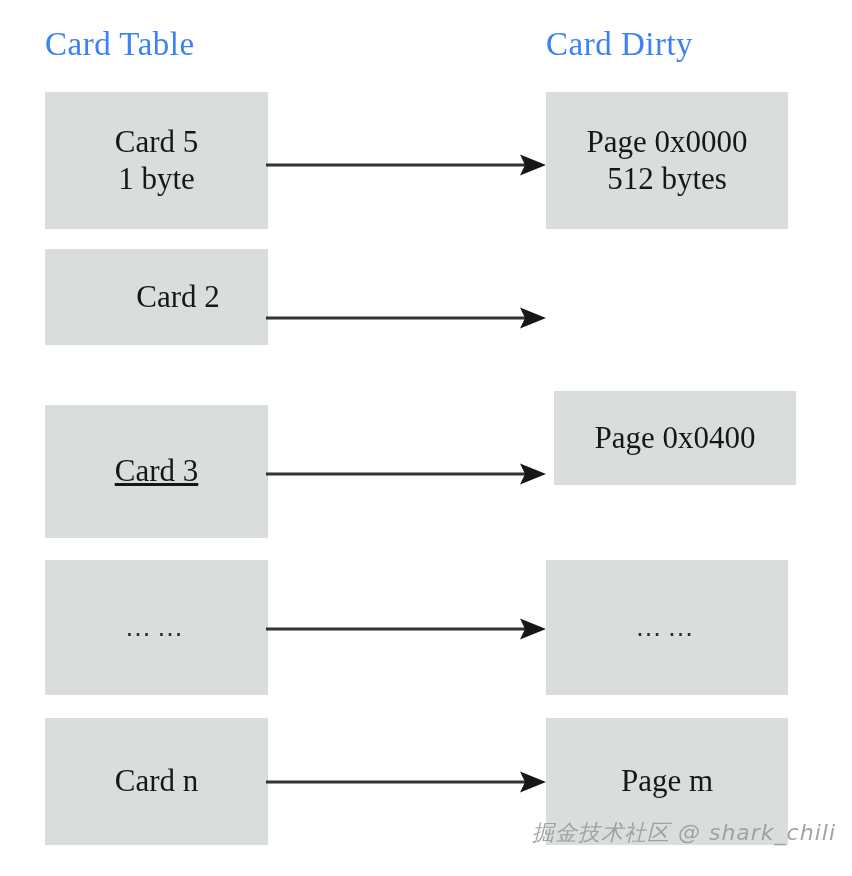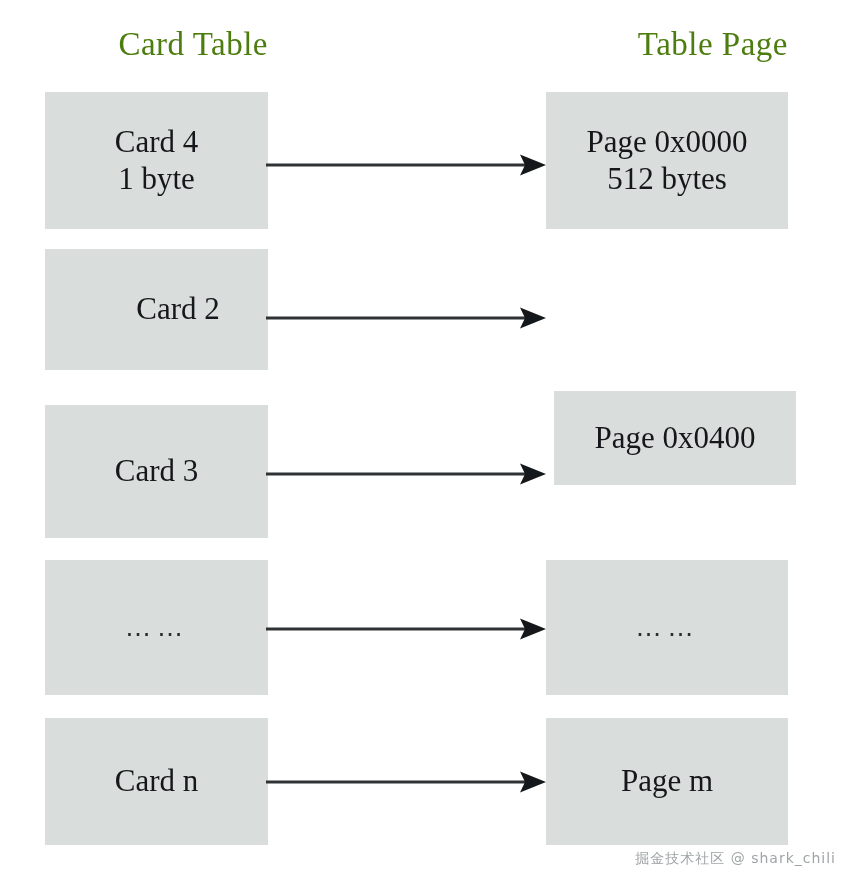--- a/index.html
+++ b/index.html
@@ -15,23 +15,23 @@
     overflow: hidden;
     font-family: "Liberation Serif", "DejaVu Serif", serif;
     color: #1a1a1a;
   }
 
   
   .col-heading {
     position: absolute;
     font-size: 33px;
     letter-spacing: 0.5px;
-    color: #4d7c0f;
+    color: #3b82f6;
     white-space: nowrap;
-    text-align: right;
+    text-align: left;
   }
   #heading-card-table { left: 45px;  top: 26px; width: 223px; }
   #heading-card-page  { left: 546px; top: 26px; width: 242px; }
 
   .cell {
     position: absolute;
     background: #d9dddc;
     box-sizing: border-box;
     display: flex;
     flex-direction: column;
@@ -71,64 +71,65 @@
     text-align: center;
     font-size: 31px;
     color: #16181a;
     white-space: nowrap;
   }
 
   
   #watermark {
     position: absolute;
     right: 16px;
-    bottom: 8px;
-    font-size: 14px;
+    bottom: 28px;
+    font-size: 22px;
     color: #9aa0a2;
     font-family: "DejaVu Sans", "Liberation Sans", sans-serif;
     letter-spacing: 1px;
     white-space: nowrap;
     opacity: 0.95;
+    font-style: italic;
   }
 </style>
 </head>
 <body>
 
 <div id="canvas">
 
   <div class="col-heading" id="heading-card-table">Card Table</div>
 
-  <div class="col-heading" id="heading-card-page">Table Page</div>
+  <div class="col-heading" id="heading-card-page">Card Dirty</div>
 
   <div class="cell left" style="top:92px; height:137px;">
-    <span class="line">Card 4</span>
+    <span class="line">Card 5</span>
     <span class="line">1 byte</span>
   </div>
   <div class="cell right" style="top:92px; height:137px;font-family:Liberation Serif, serif;">
     <span class="line">Page 0x0000</span>
     <span class="line">512 bytes</span>
   </div>
   <div class="arrow" style="top:154px;">
     <svg width="280" height="22" viewBox="0 0 280 22" xmlns="http://www.w3.org/2000/svg">
       <line x1="0" y1="11" x2="262" y2="11" stroke="#2f3336" stroke-width="3"></line>
       <polygon points="280,11 254,0.5 259,11 254,21.5" fill="#15181a"></polygon>
     </svg>
   </div>
 
-  <div class="cell left" style="top:249px; height:121px;padding-left:43px;">
+  <div class="cell left" style="top:249px; height:96px;padding-left:43px;">
     <span class="line">Card 2</span>
   </div>
   <div class="arrow" style="top:307px;">
     <svg width="280" height="22" viewBox="0 0 280 22" xmlns="http://www.w3.org/2000/svg">
       <line x1="0" y1="11" x2="262" y2="11" stroke="#2f3336" stroke-width="3"></line>
       <polygon points="280,11 254,0.5 259,11 254,21.5" fill="#15181a"></polygon>
     </svg>
   </div>
 
-  <div class="cell left" style="top:405px; height:133px;">
+  <div class="cell left" style="top:405px; height:133px;text-decoration:underline;">
     <span class="line">Card 3</span>
   </div>
   <div class="cell right" style="top:391px; height:94px;margin-left:8px;">
     <span class="line">Page 0x0400</span>
   </div>
   <div class="arrow" style="top:463px;">
     <svg width="280" height="22" viewBox="0 0 280 22" xmlns="http://www.w3.org/2000/svg">
       <line x1="0" y1="11" x2="262" y2="11" stroke="#2f3336" stroke-width="3"></line>
       <polygon points="280,11 254,0.5 259,11 254,21.5" fill="#15181a"></polygon>
     </svg>

